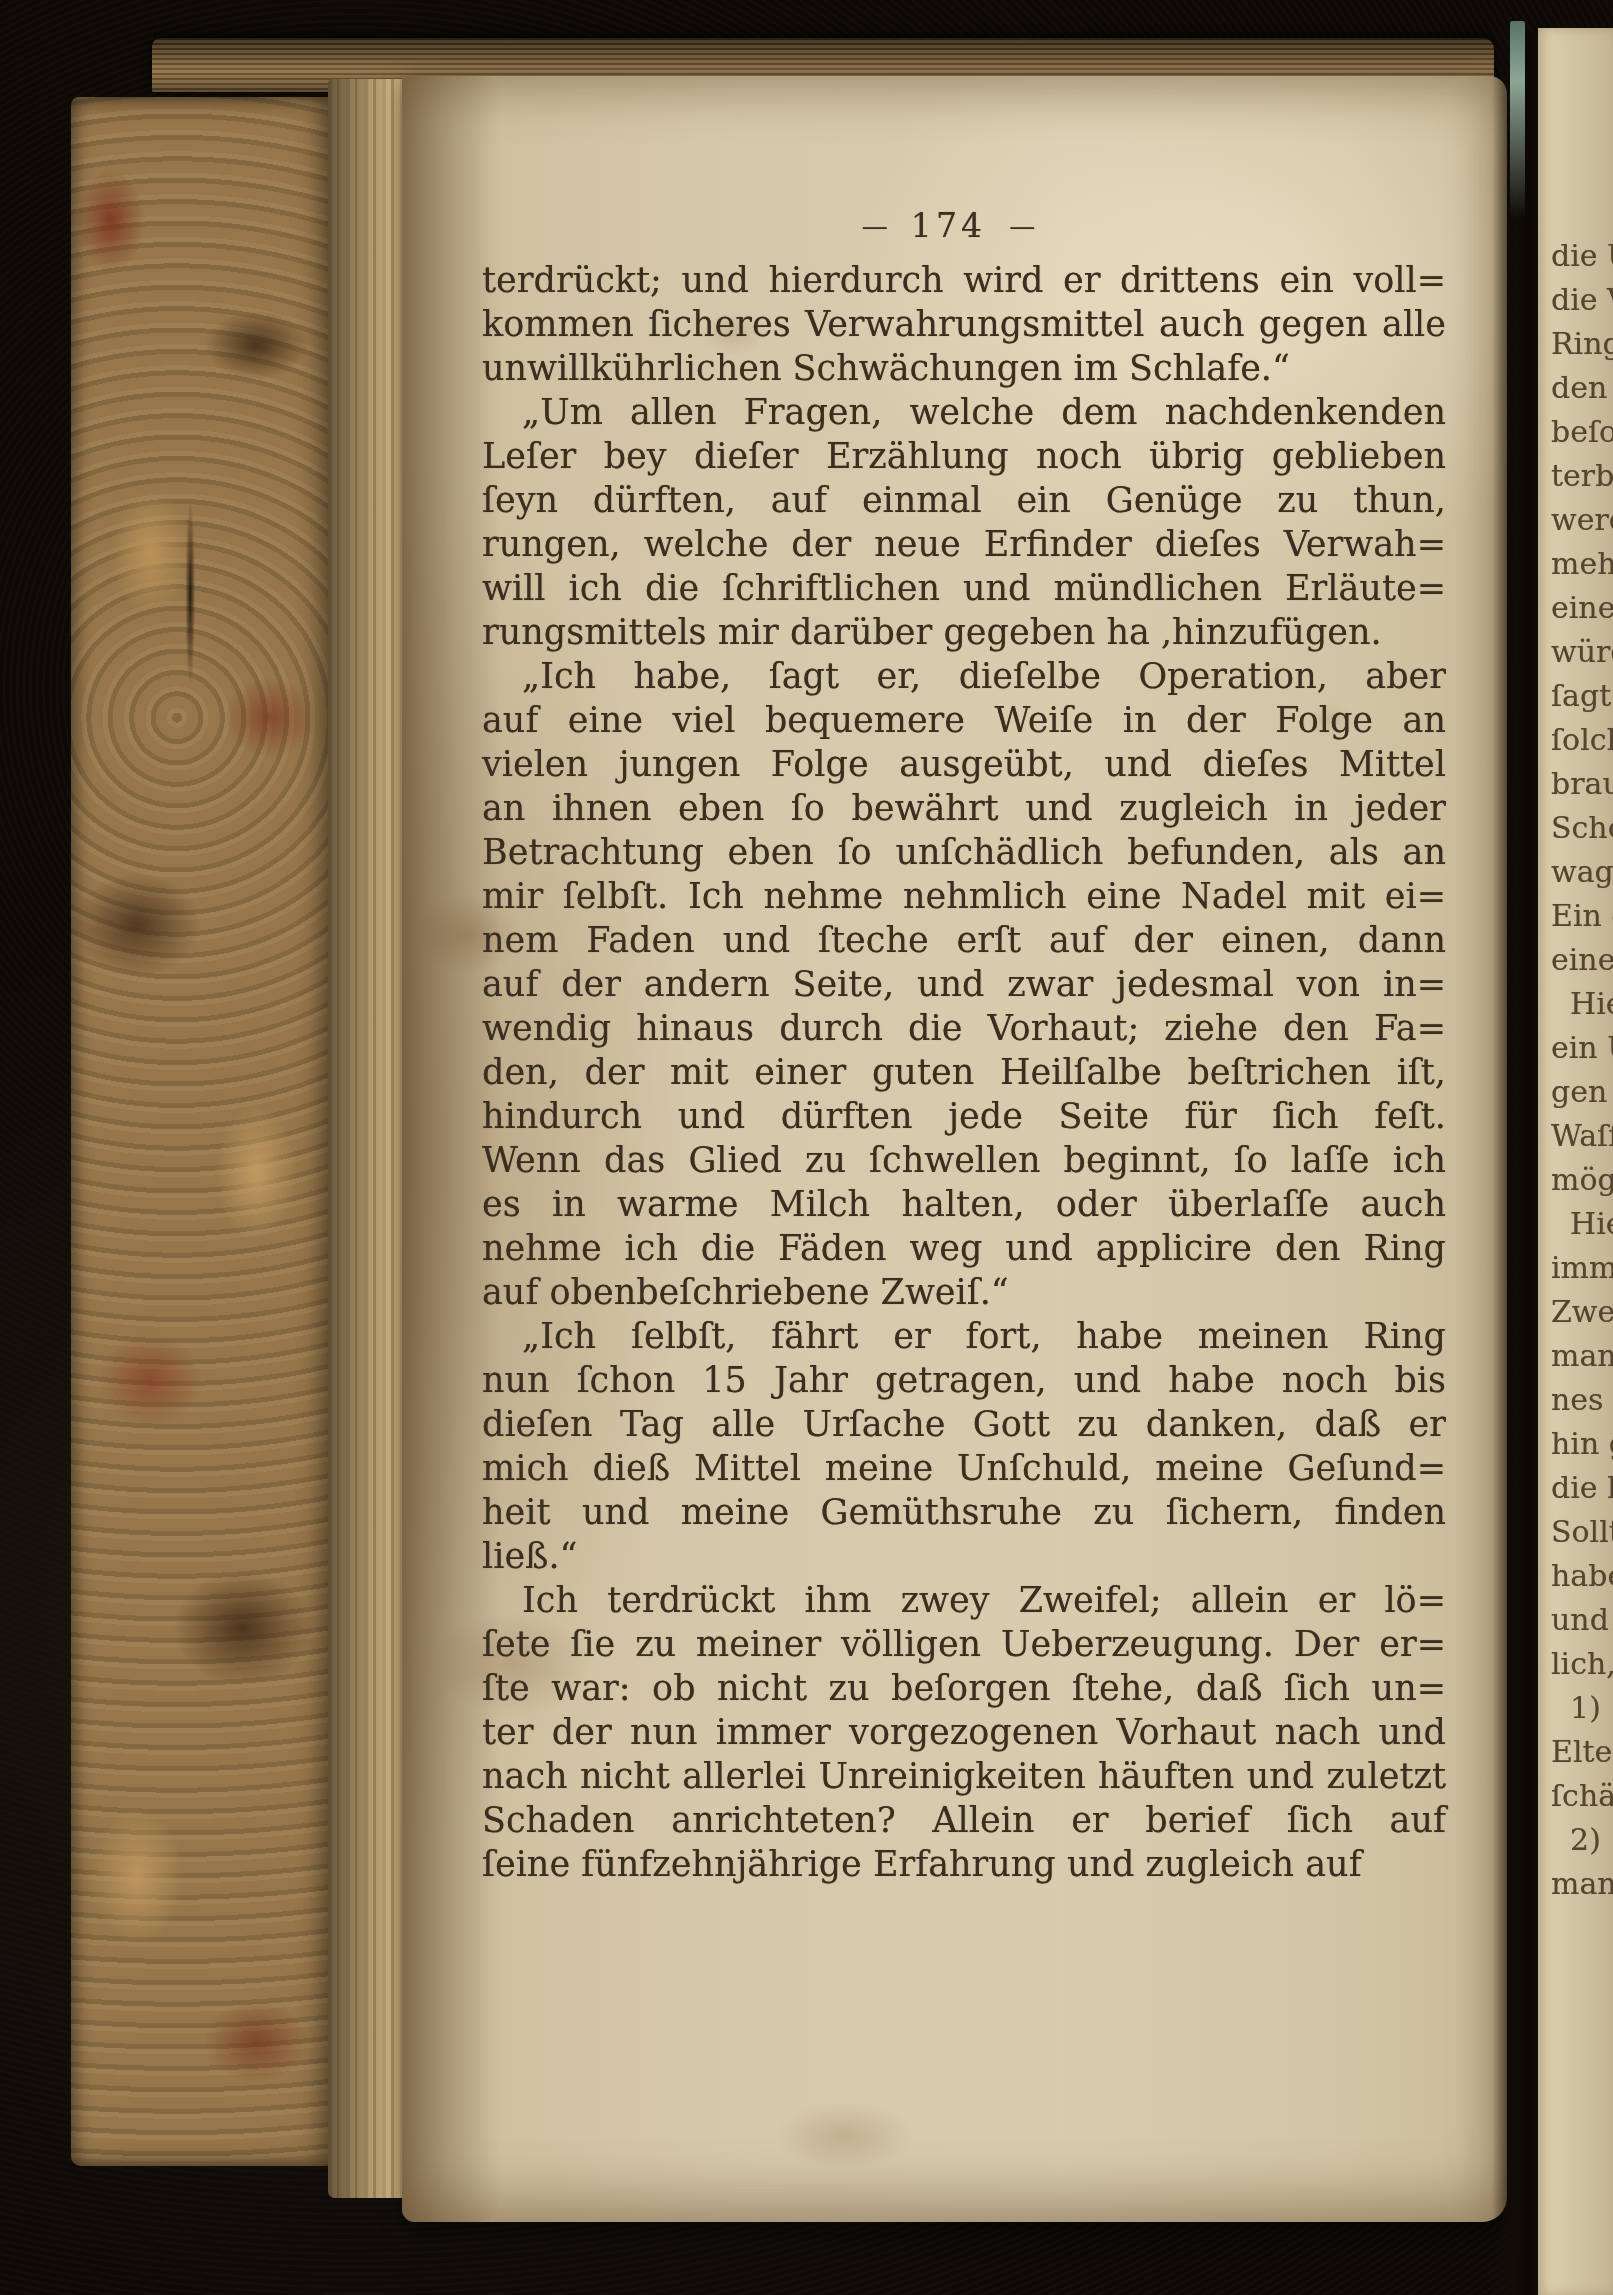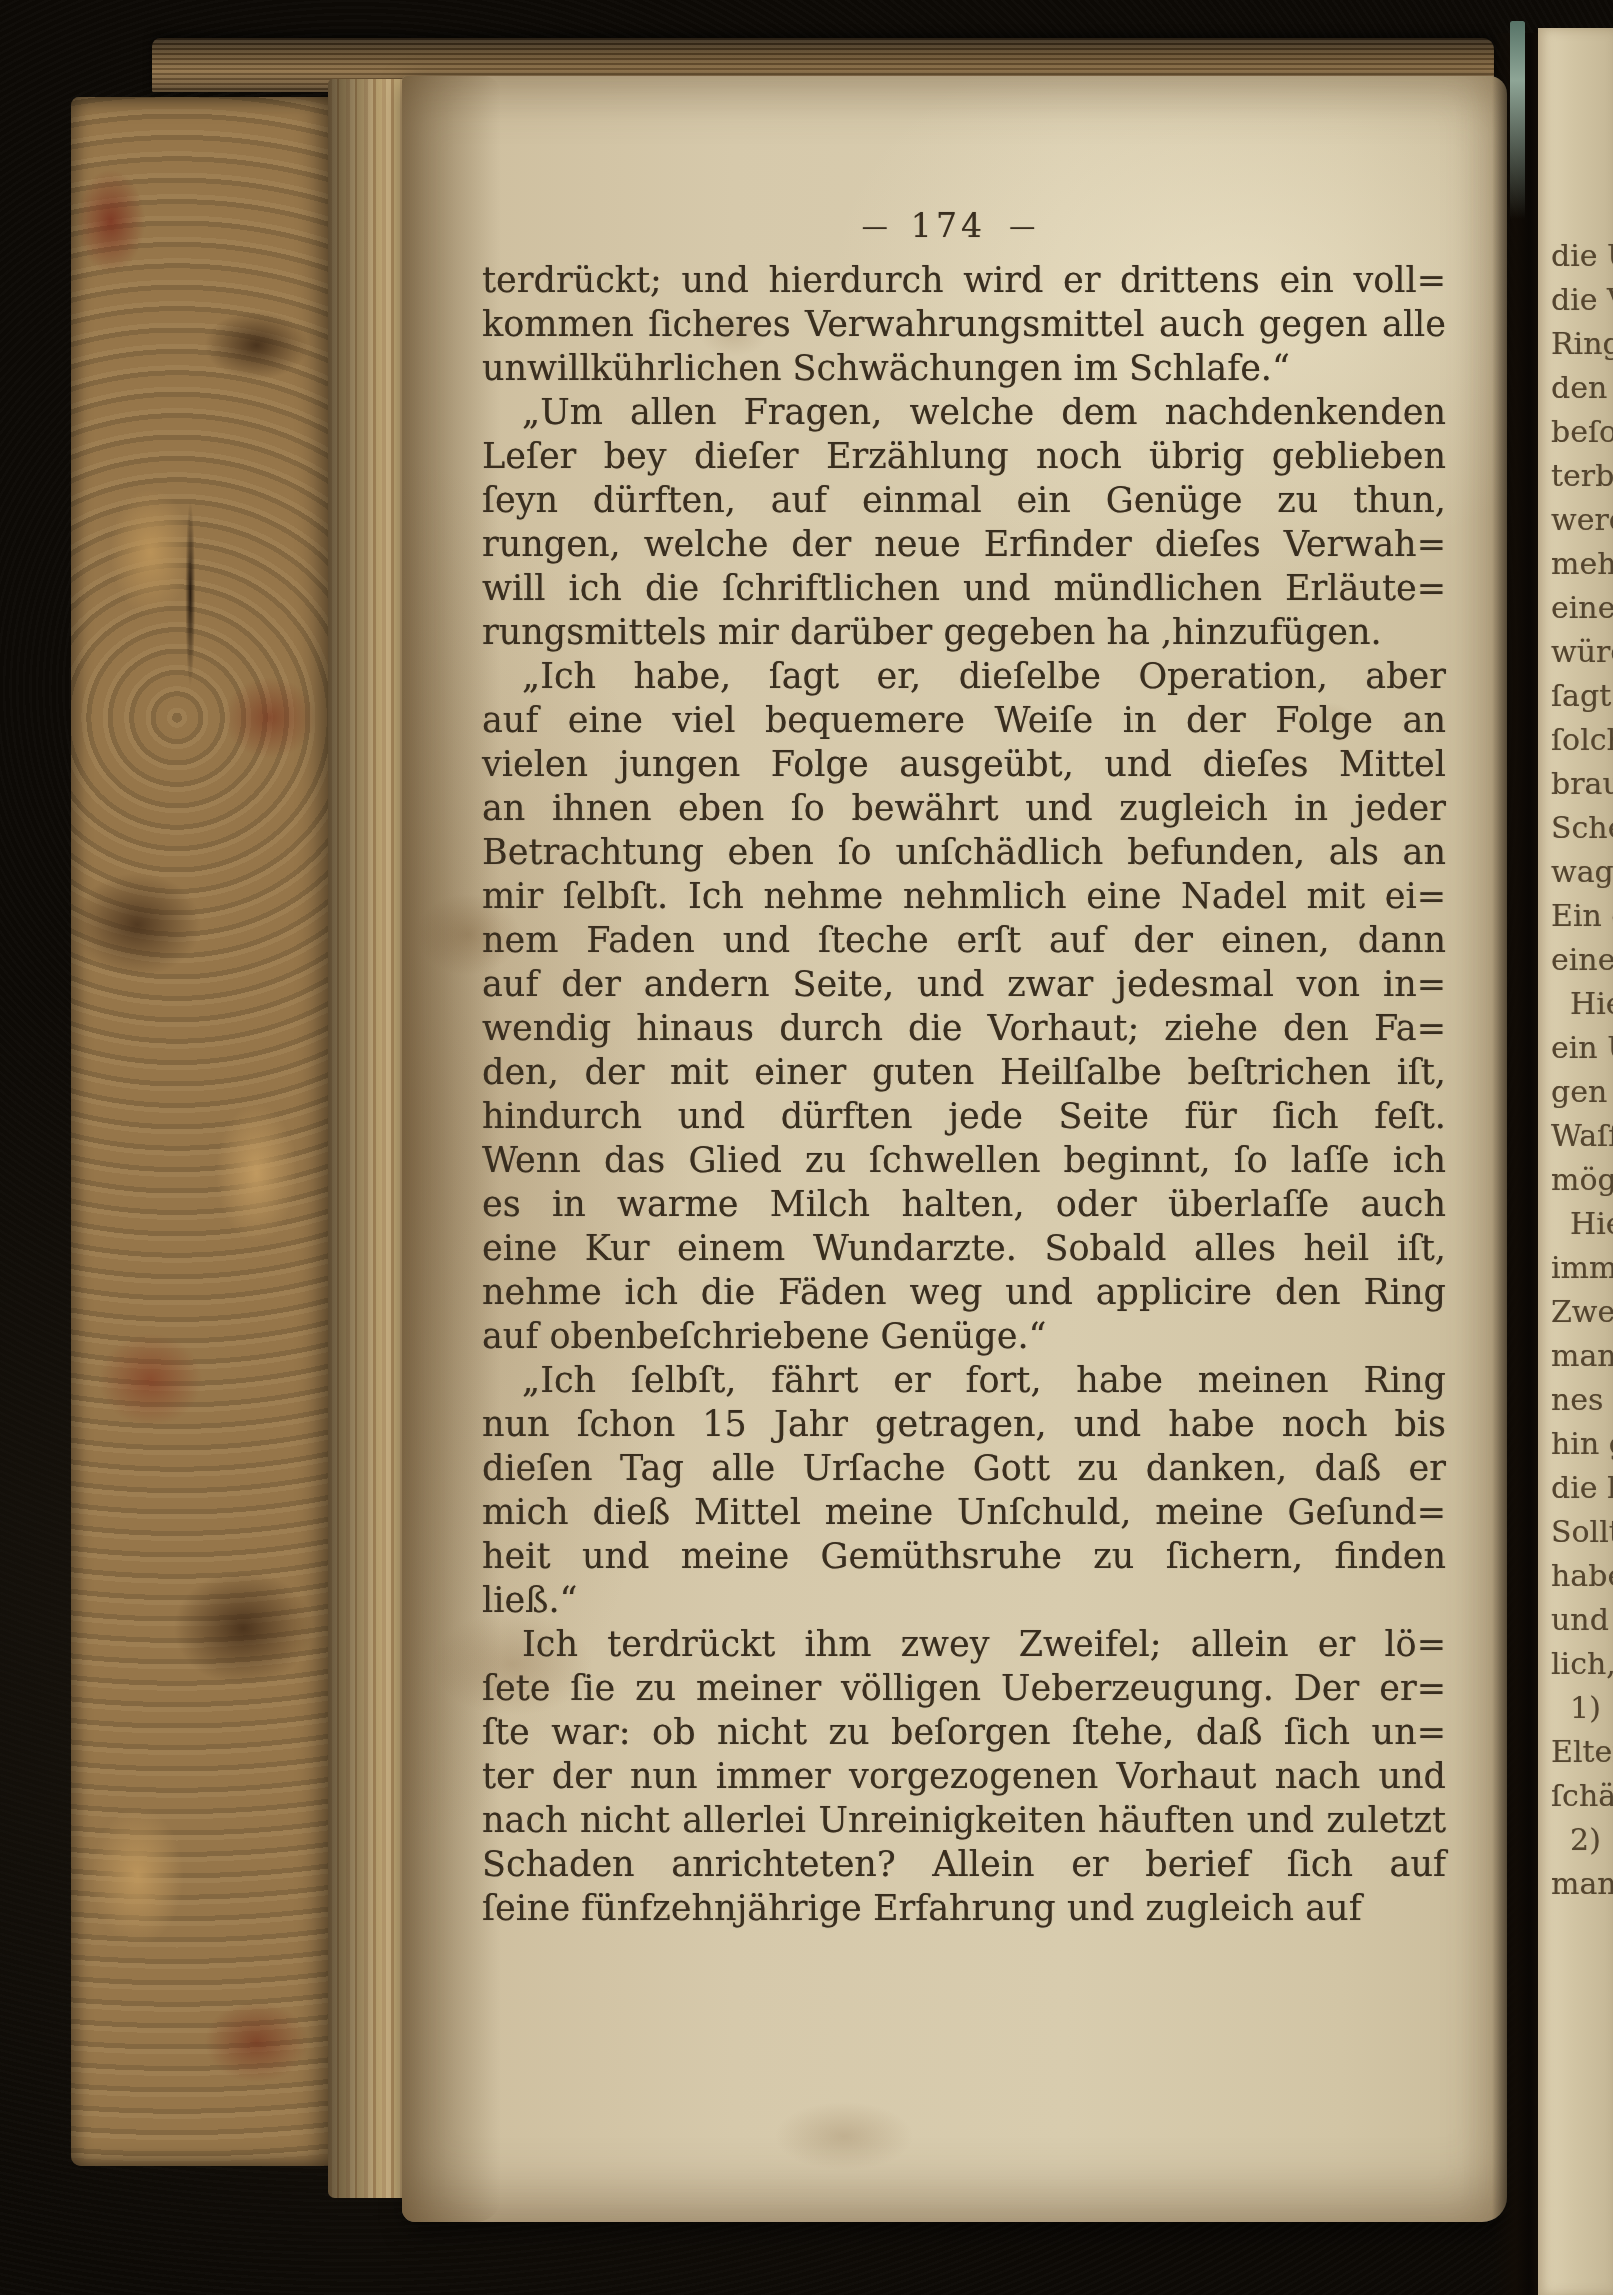--- a/index.html
+++ b/index.html
@@ -163,23 +163,22 @@
             <div class="line">an ihnen eben ſo bewährt und zugleich in jeder</div>
             <div class="line">Betrachtung eben ſo unſchädlich befunden, als an</div>
             <div class="line">mir ſelbſt.  Ich nehme nehmlich eine Nadel mit ei=</div>
             <div class="line">nem Faden und ſteche erſt auf der einen, dann</div>
             <div class="line">auf der andern Seite, und zwar jedesmal von in=</div>
             <div class="line">wendig hinaus durch die Vorhaut; ziehe den Fa=</div>
             <div class="line">den, der mit einer guten Heilſalbe beſtrichen iſt,</div>
             <div class="line">hindurch und dürften jede Seite für ſich feſt.</div>
             <div class="line">Wenn das Glied zu ſchwellen beginnt, ſo laſſe ich</div>
             <div class="line">es in warme Milch halten, oder überlaſſe auch</div>
-            <div class="line">eine Kur einem Wundarzte.  Sobald alles heil iſt,</div>
             <div class="line">nehme ich die Fäden weg und applicire den Ring</div>
-            <div class="line last">auf obenbeſchriebene Genüge.“</div>
+            <div class="line last">auf obenbeſchriebene Zweiſ.“</div>
           </div>
           <div class="paragraph">
             <div class="line indent">„Ich ſelbſt, fährt er fort, habe meinen Ring</div>
             <div class="line">nun ſchon 15 Jahr getragen, und habe noch bis</div>
             <div class="line">dieſen Tag alle Urſache Gott zu danken, daß er</div>
             <div class="line">mich dieß Mittel meine Unſchuld, meine Geſund=</div>
             <div class="line">heit und meine Gemüthsruhe zu ſichern, finden</div>
             <div class="line last">ließ.“</div>
           </div>
           <div class="paragraph">

